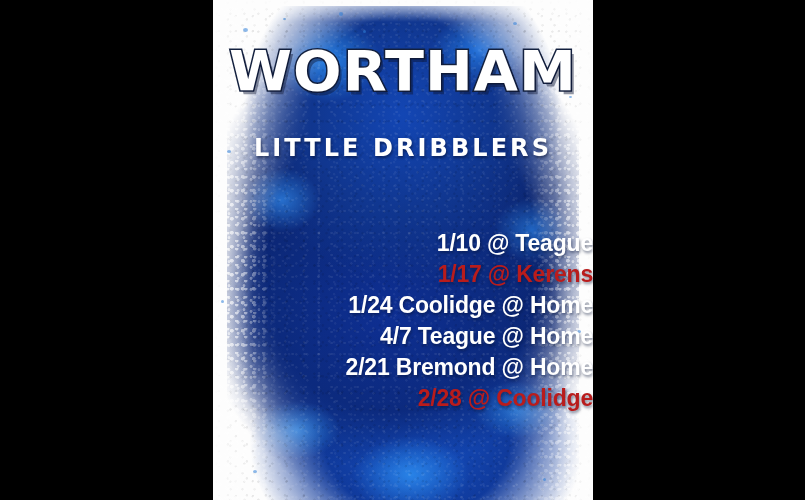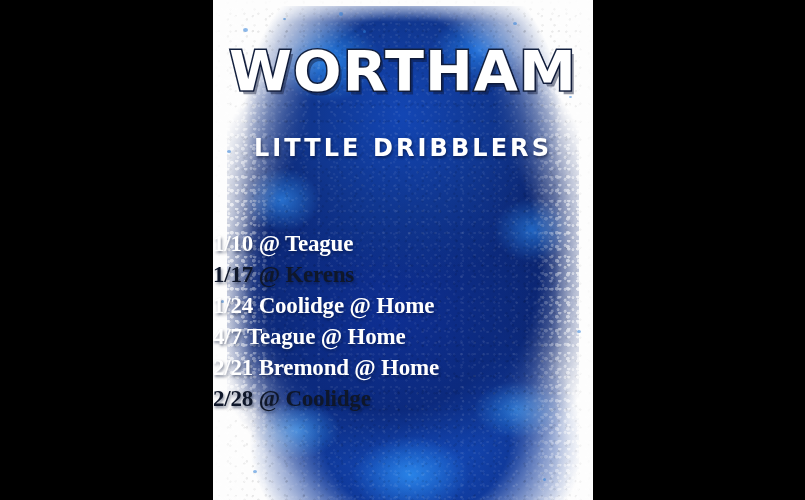--- a/index.html
+++ b/index.html
@@ -208,31 +208,31 @@
 
   .schedule {
     position: absolute;
     left: 0;
     top: 228px;
     width: 380px;
   }
 
   .game-row {
     width: 380px;
-    text-align: left;
-    font-family: Liberation Serif, serif;
+    text-align: right;
+    font-family: Liberation Sans, sans-serif;
     font-weight: bold;
     font-size: 23px;
     line-height: 31px;
     letter-spacing: -0.2px;
     white-space: nowrap;
     text-shadow: 1px 2px 3px rgba(5,18,52,0.5);
   }
   .game-row.white { color: #ffffff; }
-  .game-row.lightblue { color: #0f172a; }
+  .game-row.lightblue { color: #b91c1c; }
 </style>
 </head>
 <body>
 
 <div class="screen">
 
   <div class="flyer">
 
     <div class="splash-wrap">
       <div class="splash-core"></div>

